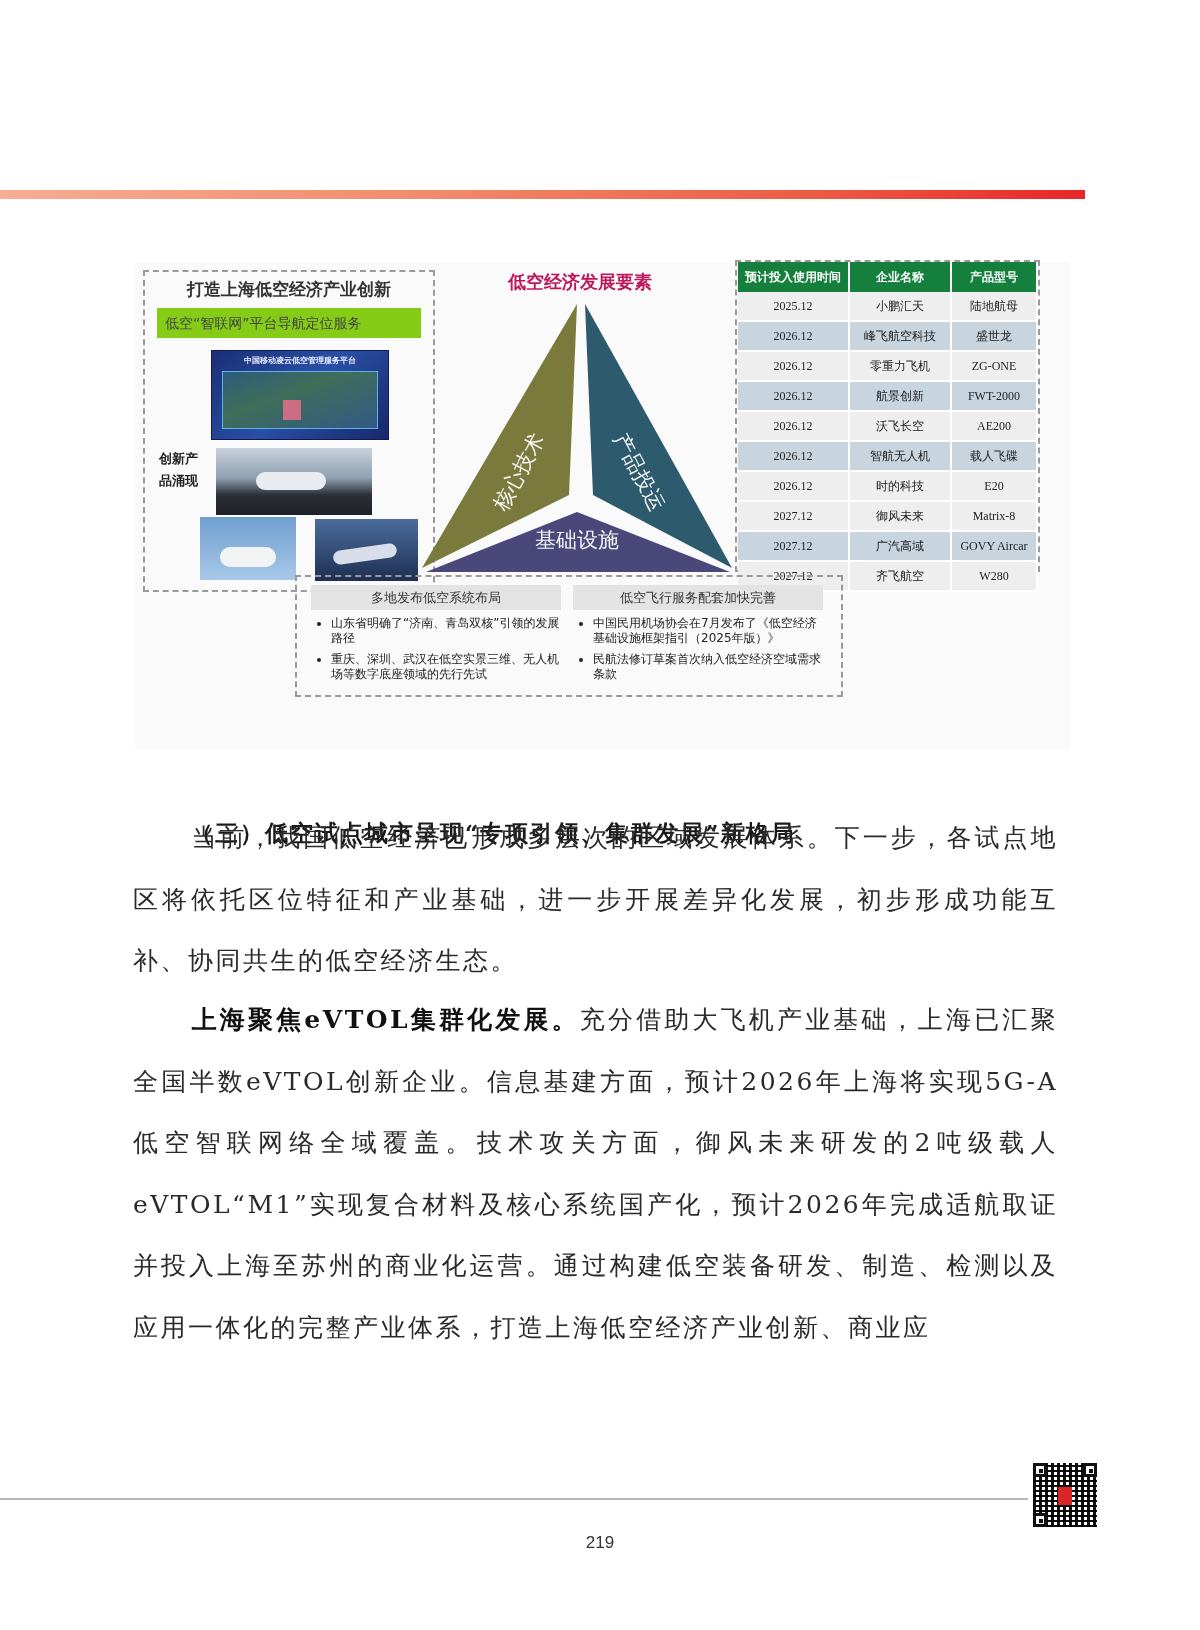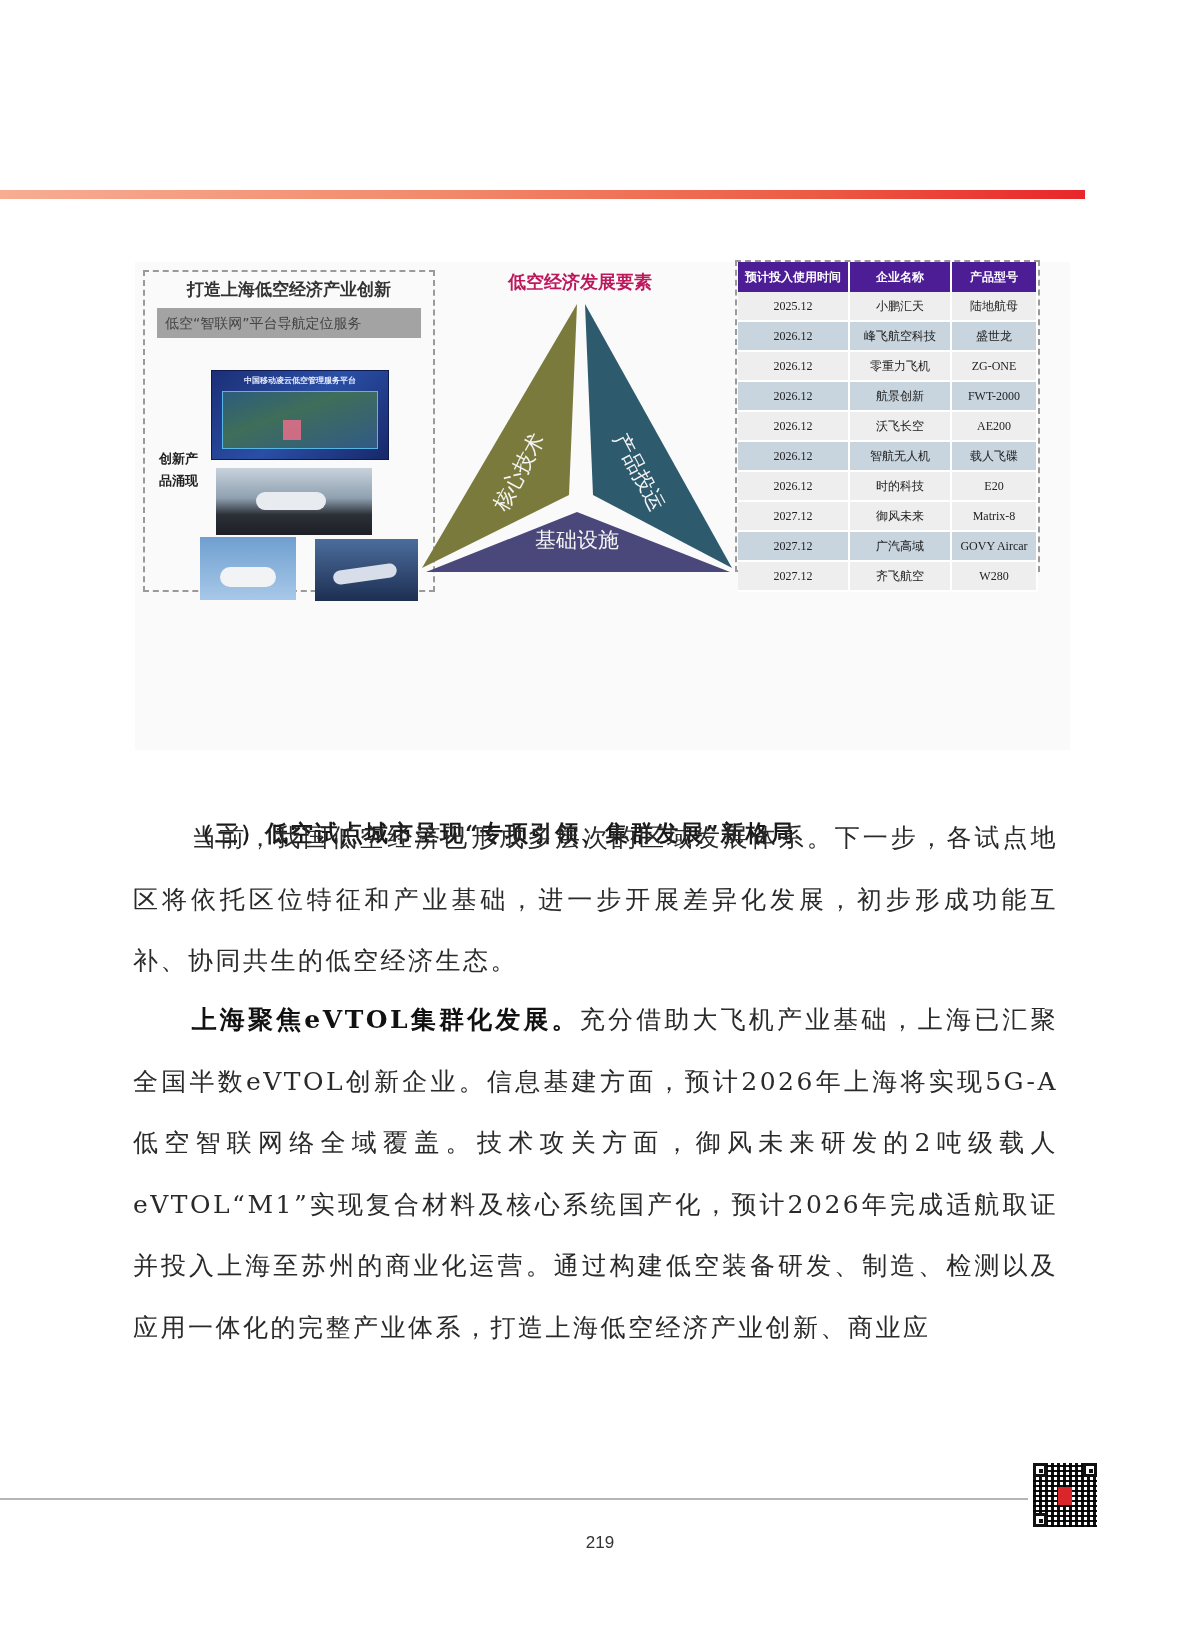--- a/index.html
+++ b/index.html
@@ -7,22 +7,22 @@
          font-family:"DejaVu Sans", sans-serif; color:#222; }
   .topbar { position:absolute; left:0; top:190px; width:1085px; height:9px;
             background:linear-gradient(90deg,#f7ad93 0%,#f28a6c 40%,#ec5b44 75%,#e8262a 100%); }
 
   .figure { position:absolute; left:135px; top:262px; width:935px; height:488px; background:#fafafa; }
   .dashbox { position:absolute; border:2px dashed #9a9a9a; box-sizing:border-box; }
 
   
   .lp { left:8px; top:8px; width:292px; height:322px; }
   .lp-title { position:absolute; left:0; right:0; top:6px; text-align:center; font-weight:bold; font-size:17px; color:#333; }
-  .lp-sub { position:absolute; left:12px; right:12px; top:36px; height:30px; background:#a3a3a3; font-size:14px; line-height:30px; padding-left:8px; color:#444; }
-  .img { position:absolute;margin-top:20px; }
+  .lp-sub { position:absolute; left:12px; right:12px; top:36px; height:30px; background:#84cc16; font-size:14px; line-height:30px; padding-left:8px; color:#444; }
+  .img { position:absolute; }
   .img-platform { left:66px; top:78px; width:176px; height:88px; background:linear-gradient(135deg,#1c2f77,#2a4fa6 50%,#18286a); border:1px solid #0f1b4f; }
   .img-platform .ptitle { position:absolute; left:0; right:0; top:4px; text-align:center; color:#e6ecff; font-size:8px; font-weight:bold; }
   .img-platform .pmap { position:absolute; left:10px; right:10px; top:20px; bottom:10px; border:1px solid #57b6e6; background:linear-gradient(160deg,#2c5c7c,#3f6e5a 40%,#315a86); }
   .img-platform .pmap::after { content:""; position:absolute; left:60px; top:28px; width:18px; height:20px; background:#e76f8a; opacity:.85; }
   .img-evtol { left:71px; top:176px; width:156px; height:67px; background:linear-gradient(180deg,#c8d2dc 0%,#8fa0b0 45%,#2b2f36 70%,#1d2026 100%); }
   .img-evtol::after { content:""; position:absolute; left:40px; top:24px; width:70px; height:18px; border-radius:10px; background:#e8ecf1; }
   .img-heli { left:55px; top:245px; width:96px; height:63px; background:linear-gradient(180deg,#6f9fd0,#a8c8e8); }
   .img-heli::after { content:""; position:absolute; left:20px; top:30px; width:56px; height:20px; border-radius:12px; background:#f1f3f5; }
   .img-tilt { left:170px; top:247px; width:103px; height:62px; background:linear-gradient(180deg,#4b6d9c,#1d2f52); }
   .img-tilt::after { content:""; position:absolute; left:18px; top:28px; width:64px; height:14px; border-radius:8px; background:#d7deea; transform:rotate(-8deg); }
@@ -31,21 +31,21 @@
   
   .tri-title { position:absolute; left:300px; top:8px; width:290px; text-align:center; font-weight:bold; font-size:18px; color:#be185d; }
   .tri-svg { position:absolute; left:283px; top:40px; }
   .tri-lbl { position:absolute; color:#f4f4f4; font-size:21px; white-space:nowrap; }
   .tri-l { left:342px; top:196px; transform:rotate(-62deg); transform-origin:center; }
   .tri-r { left:462px; top:196px; transform:rotate(62deg); transform-origin:center; }
   .tri-b { left:400px; top:264px; font-size:21px; }
 
   
   .tbl { position:absolute; left:603px; top:0px; width:300px; border-collapse:collapse; font-size:12px; }
-  .tbl th { background:#4c1d95; color:#fff; font-size:12px; height:28px; font-weight:bold; border-right:2px solid #fff; }
+  .tbl th { background:#15803d; color:#fff; font-size:12px; height:28px; font-weight:bold; border-right:2px solid #fff; }
   .tbl td { height:26px; text-align:center; border-right:2px solid #fff; border-bottom:2px solid #fff; color:#222;margin-left:20px; }
   .tbl td.num { font-family:"Liberation Serif", serif; font-size:12px; }
   .tbl tr.odd td { background:#eeeeee; }
   .tbl tr.even td { background:#c8d4de; }
   .tbl-frame { left:600px; top:-2px; width:305px; height:312px; }
 
   
   .bp { left:160px; top:313px; width:548px; height:122px; }
   .bp-col { position:absolute; top:8px; width:250px; }
   .bp-head { height:25px; line-height:25px; background:#e3e3e3; text-align:center; font-size:13px; color:#333; }
@@ -158,20 +158,36 @@
           <td class="num">GOVY Aircar</td>
         </tr>
       <tr class="odd">
           <td class="num">2027.12</td>
           <td>齐飞航空</td>
           <td class="num">W280</td>
         </tr>
     </tbody>
   </table>
 
+  <div class="dashbox bp">
+    <div class="bp-col" style="left:14px">
+      <div class="bp-head">多地发布低空系统布局</div>
+      <ul class="bp-list">
+        <li>山东省明确了“济南、青岛双核”引领的发展路径</li>
+        <li>重庆、深圳、武汉在低空实景三维、无人机场等数字底座领域的先行先试</li>
+      </ul>
+    </div>
+    <div class="bp-col" style="left:276px">
+      <div class="bp-head">低空飞行服务配套加快完善</div>
+      <ul class="bp-list">
+        <li>中国民用机场协会在7月发布了《低空经济基础设施框架指引（2025年版）》</li>
+        <li>民航法修订草案首次纳入低空经济空域需求条款</li>
+      </ul>
+    </div>
+  </div>
 </div>
 
 <div class="h3">（三）低空试点城市呈现“专项引领、集群发展”新格局</div>
 
 <div class="para p1"><span class="indent"></span><span>当前，我国低空经济已形成多层次的区域发展体系。下一步，各试点地区将依托区位特征和产业基础，进一步开展差异化发展，初步形成功能互补、协同共生的低空经济生态。</span></div>
 
 <div class="para p2"><span class="indent"></span><span class="bold">上海聚焦eVTOL集群化发展。</span><span>充分借助大飞机产业基础，上海已汇聚全国半数eVTOL创新企业。信息基建方面，预计2026年上海将实现5G-A低空智联网络全域覆盖。技术攻关方面，御风未来研发的2吨级载人eVTOL“M1”实现复合材料及核心系统国产化，预计2026年完成适航取证并投入上海至苏州的商业化运营。通过构建低空装备研发、制造、检测以及应用一体化的完整产业体系，打造上海低空经济产业创新、商业应</span></div>
 
 <div class="footline"></div>
 <div class="qr">

